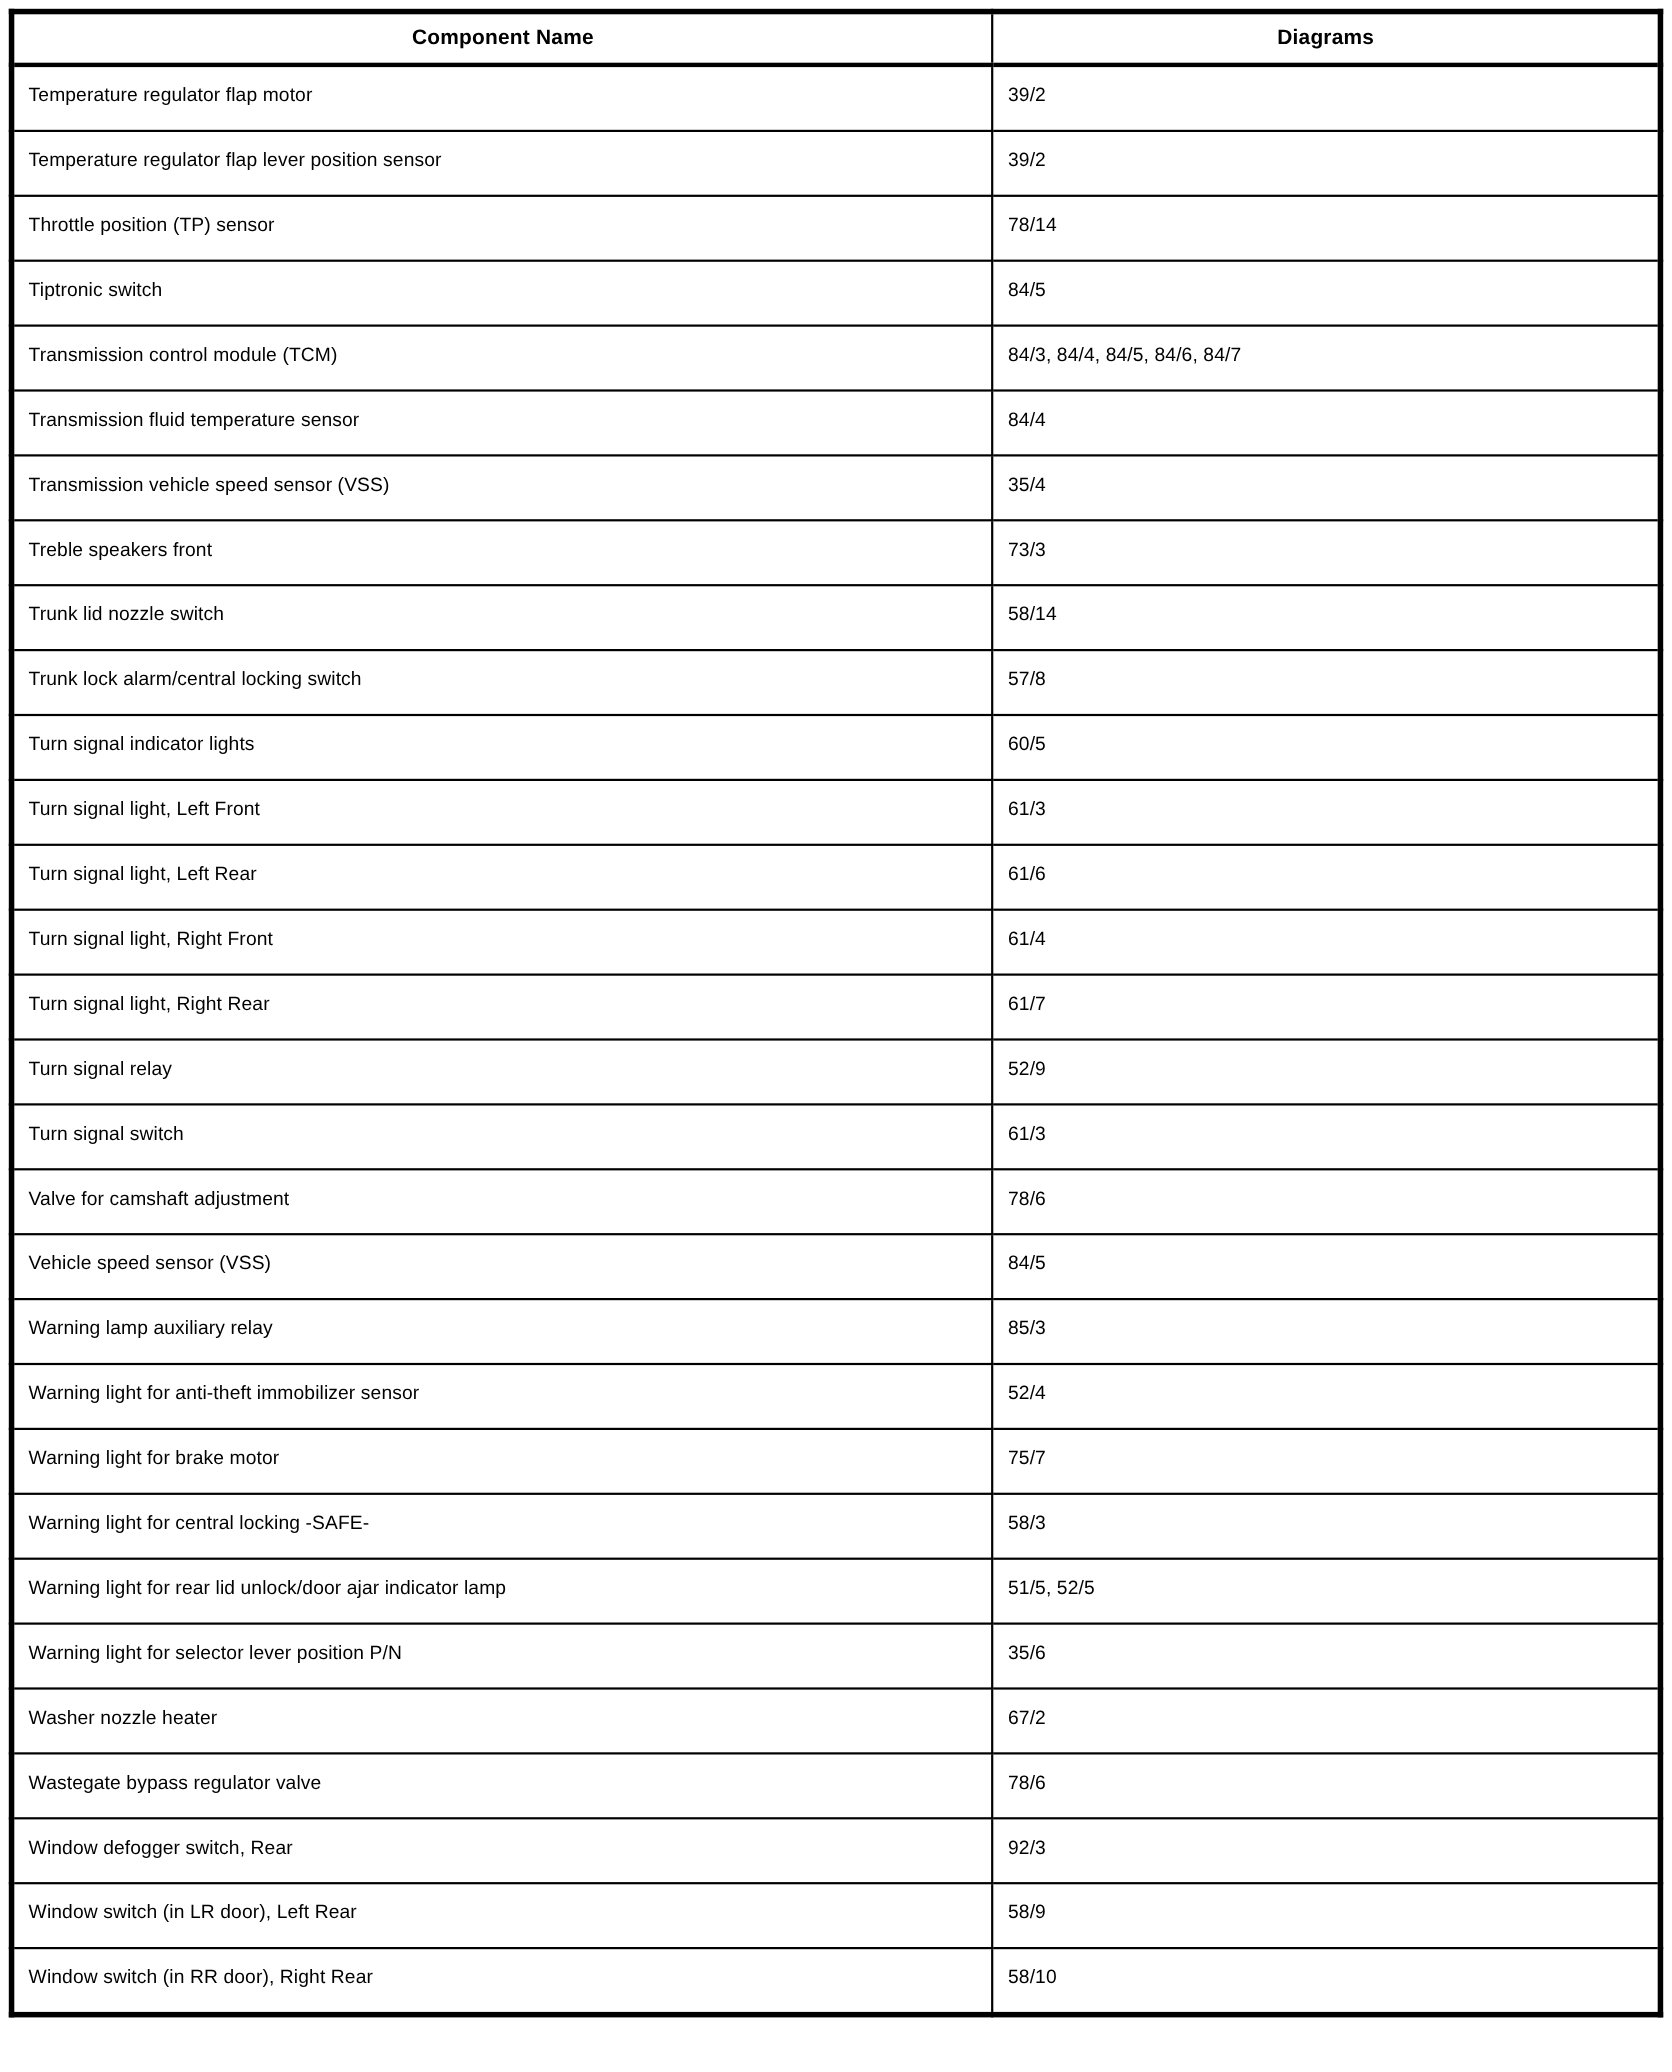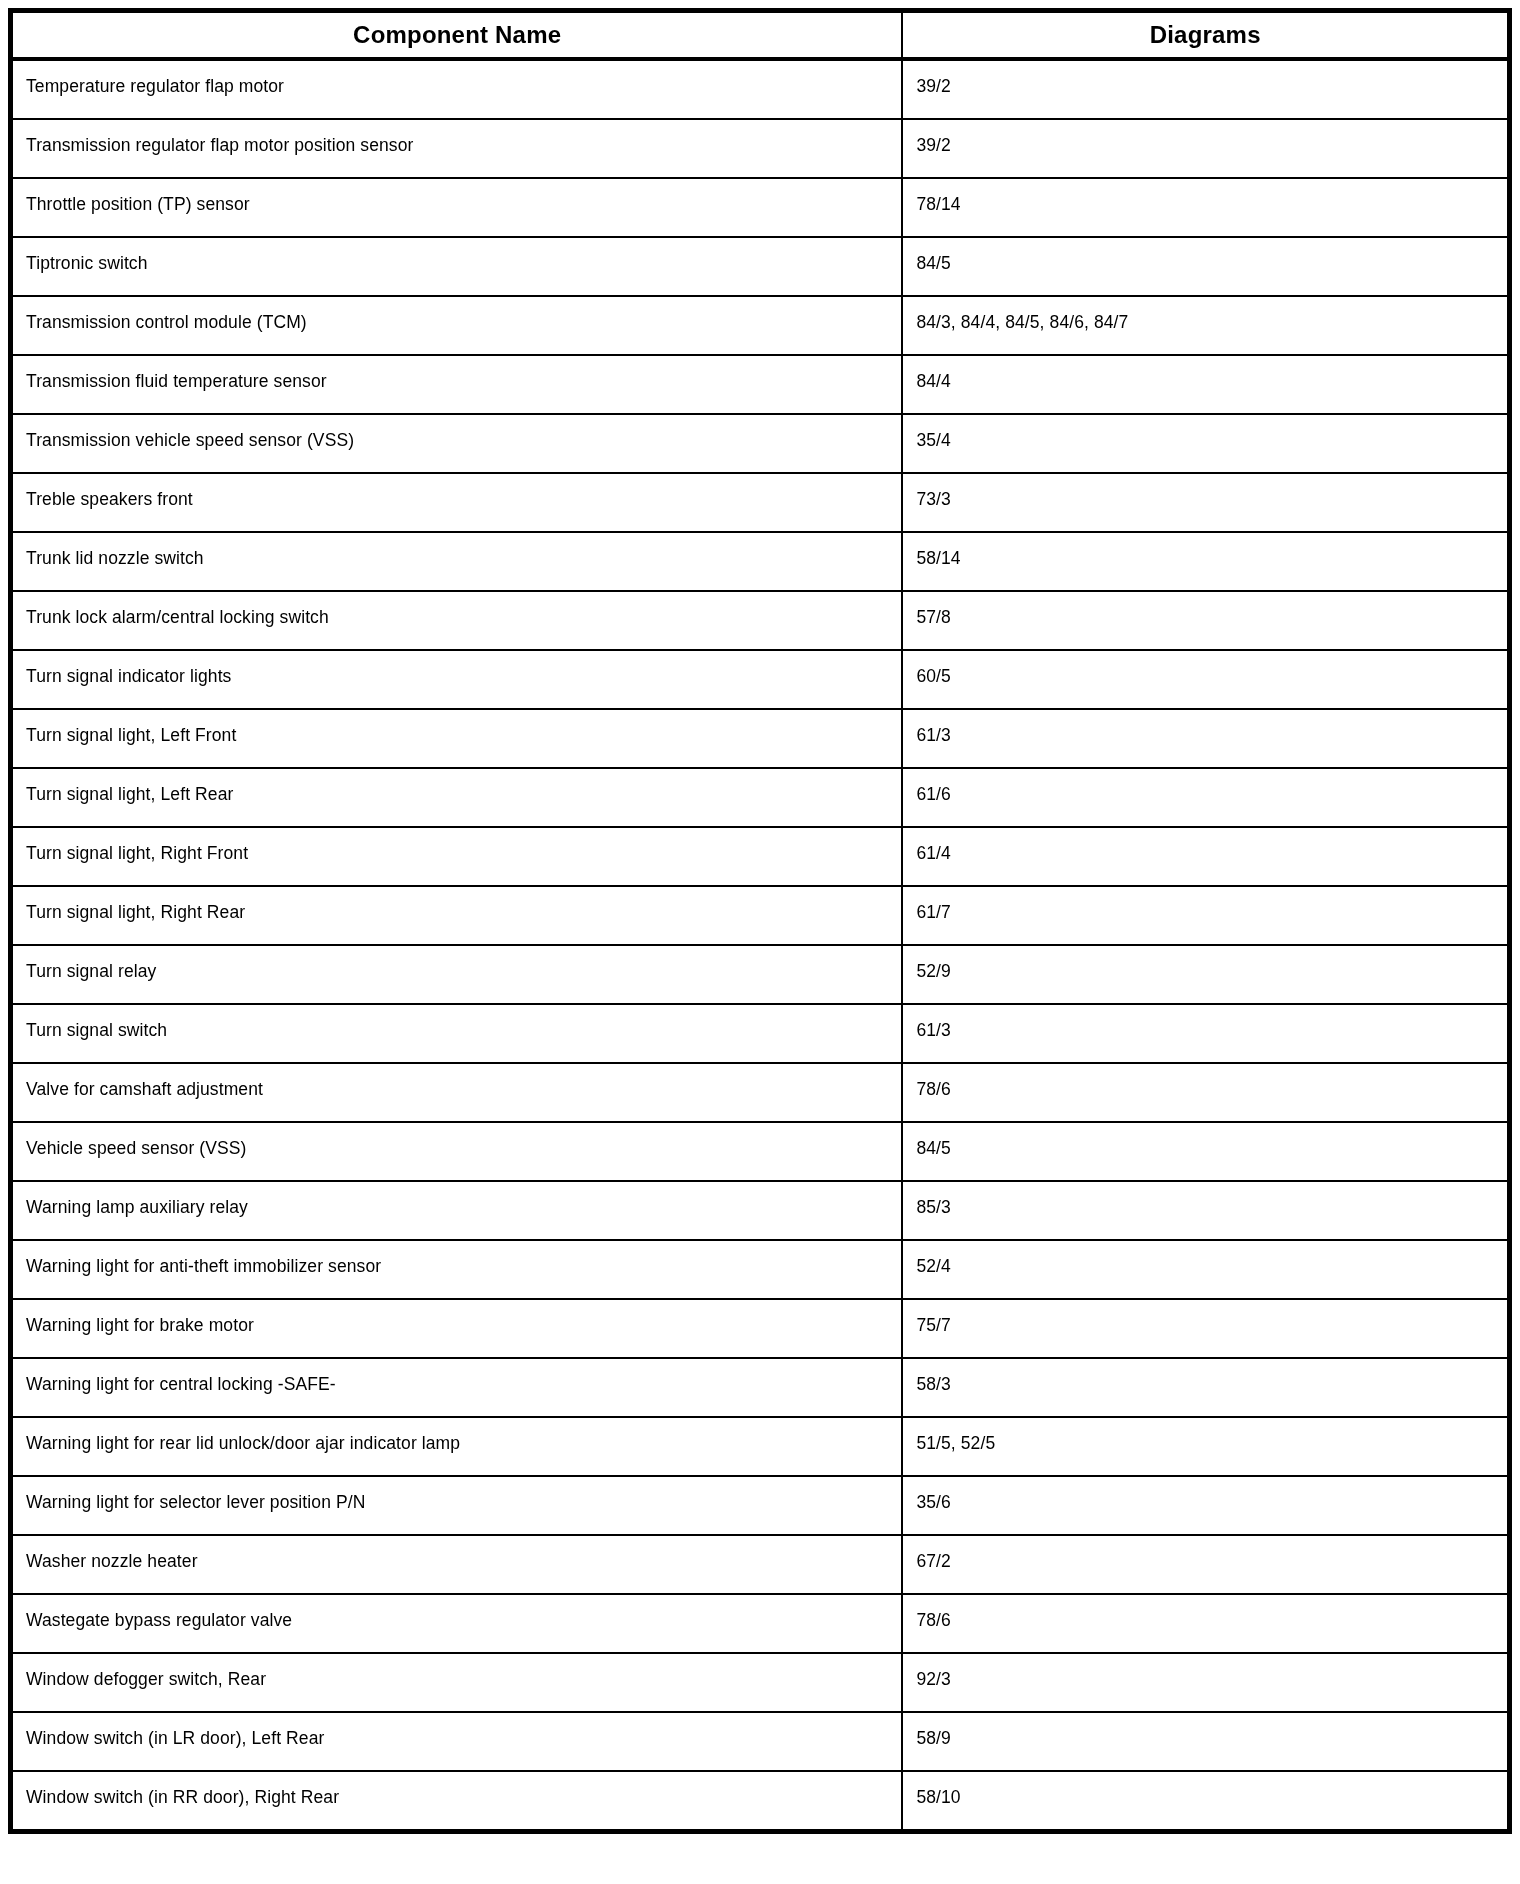--- a/index.html
+++ b/index.html
@@ -23,21 +23,21 @@
     border-collapse: collapse;
     table-layout: fixed;
     border: 5px solid #000000;
   }
   table.index-table col.c-name  { width: 59.5%; }
   table.index-table col.c-diag  { width: 40.5%; }
   table.index-table th {
     border: 2px solid #000000;
     border-bottom: 4px solid #000000;
     height: 44px;
-    font-size: 24px;
+    font-size: 19px;
     font-weight: bold;
     vertical-align: middle;
     padding: 0;
     letter-spacing: 0.2px;
   }
   table.index-table td {
     border: 2px solid #000000;
     height: 51px;
     font-size: 17.5px;
     font-weight: normal;
@@ -63,21 +63,21 @@
         <th>Component Name</th>
         <th>Diagrams</th>
       </tr>
     </thead>
     <tbody id="table-body">
         <tr>
           <td>Temperature regulator flap motor</td>
           <td>39/2</td>
         </tr>
         <tr>
-          <td>Transmission regulator flap motor position sensor</td>
+          <td>Temperature regulator flap lever position sensor</td>
           <td>39/2</td>
         </tr>
         <tr>
           <td>Throttle position (TP) sensor</td>
           <td>78/14</td>
         </tr>
         <tr>
           <td>Tiptronic switch</td>
           <td>84/5</td>
         </tr>

